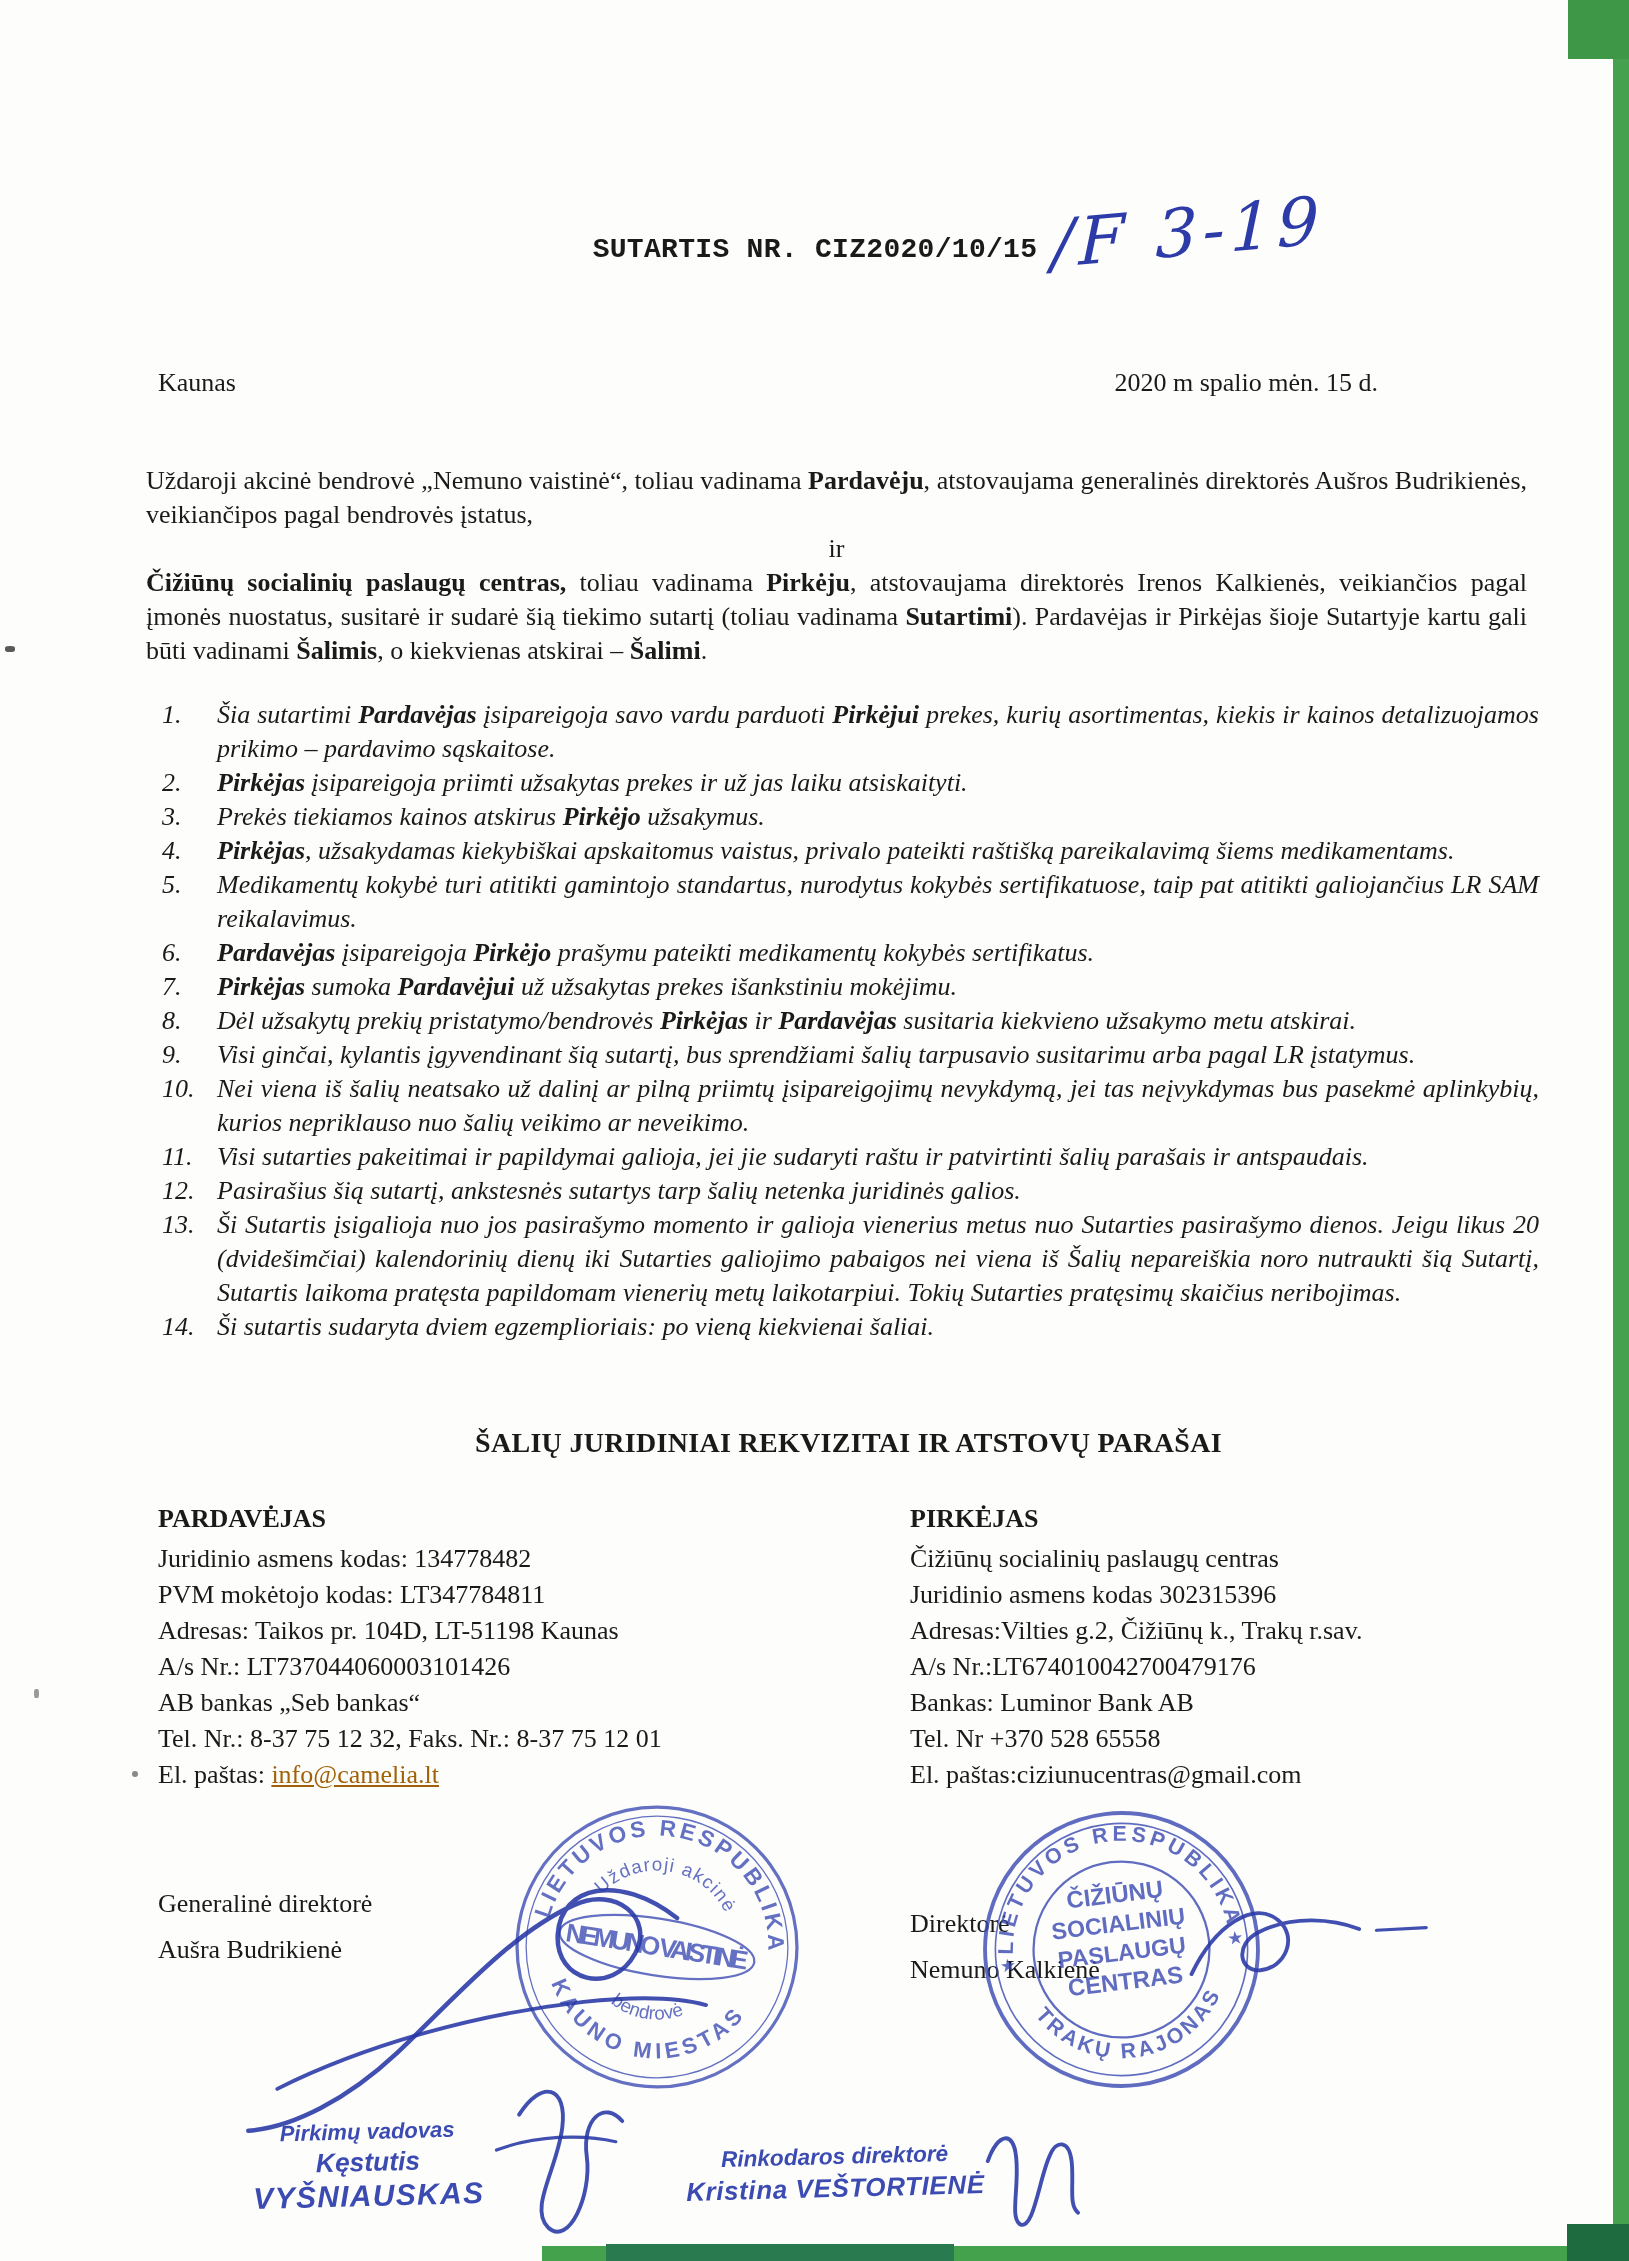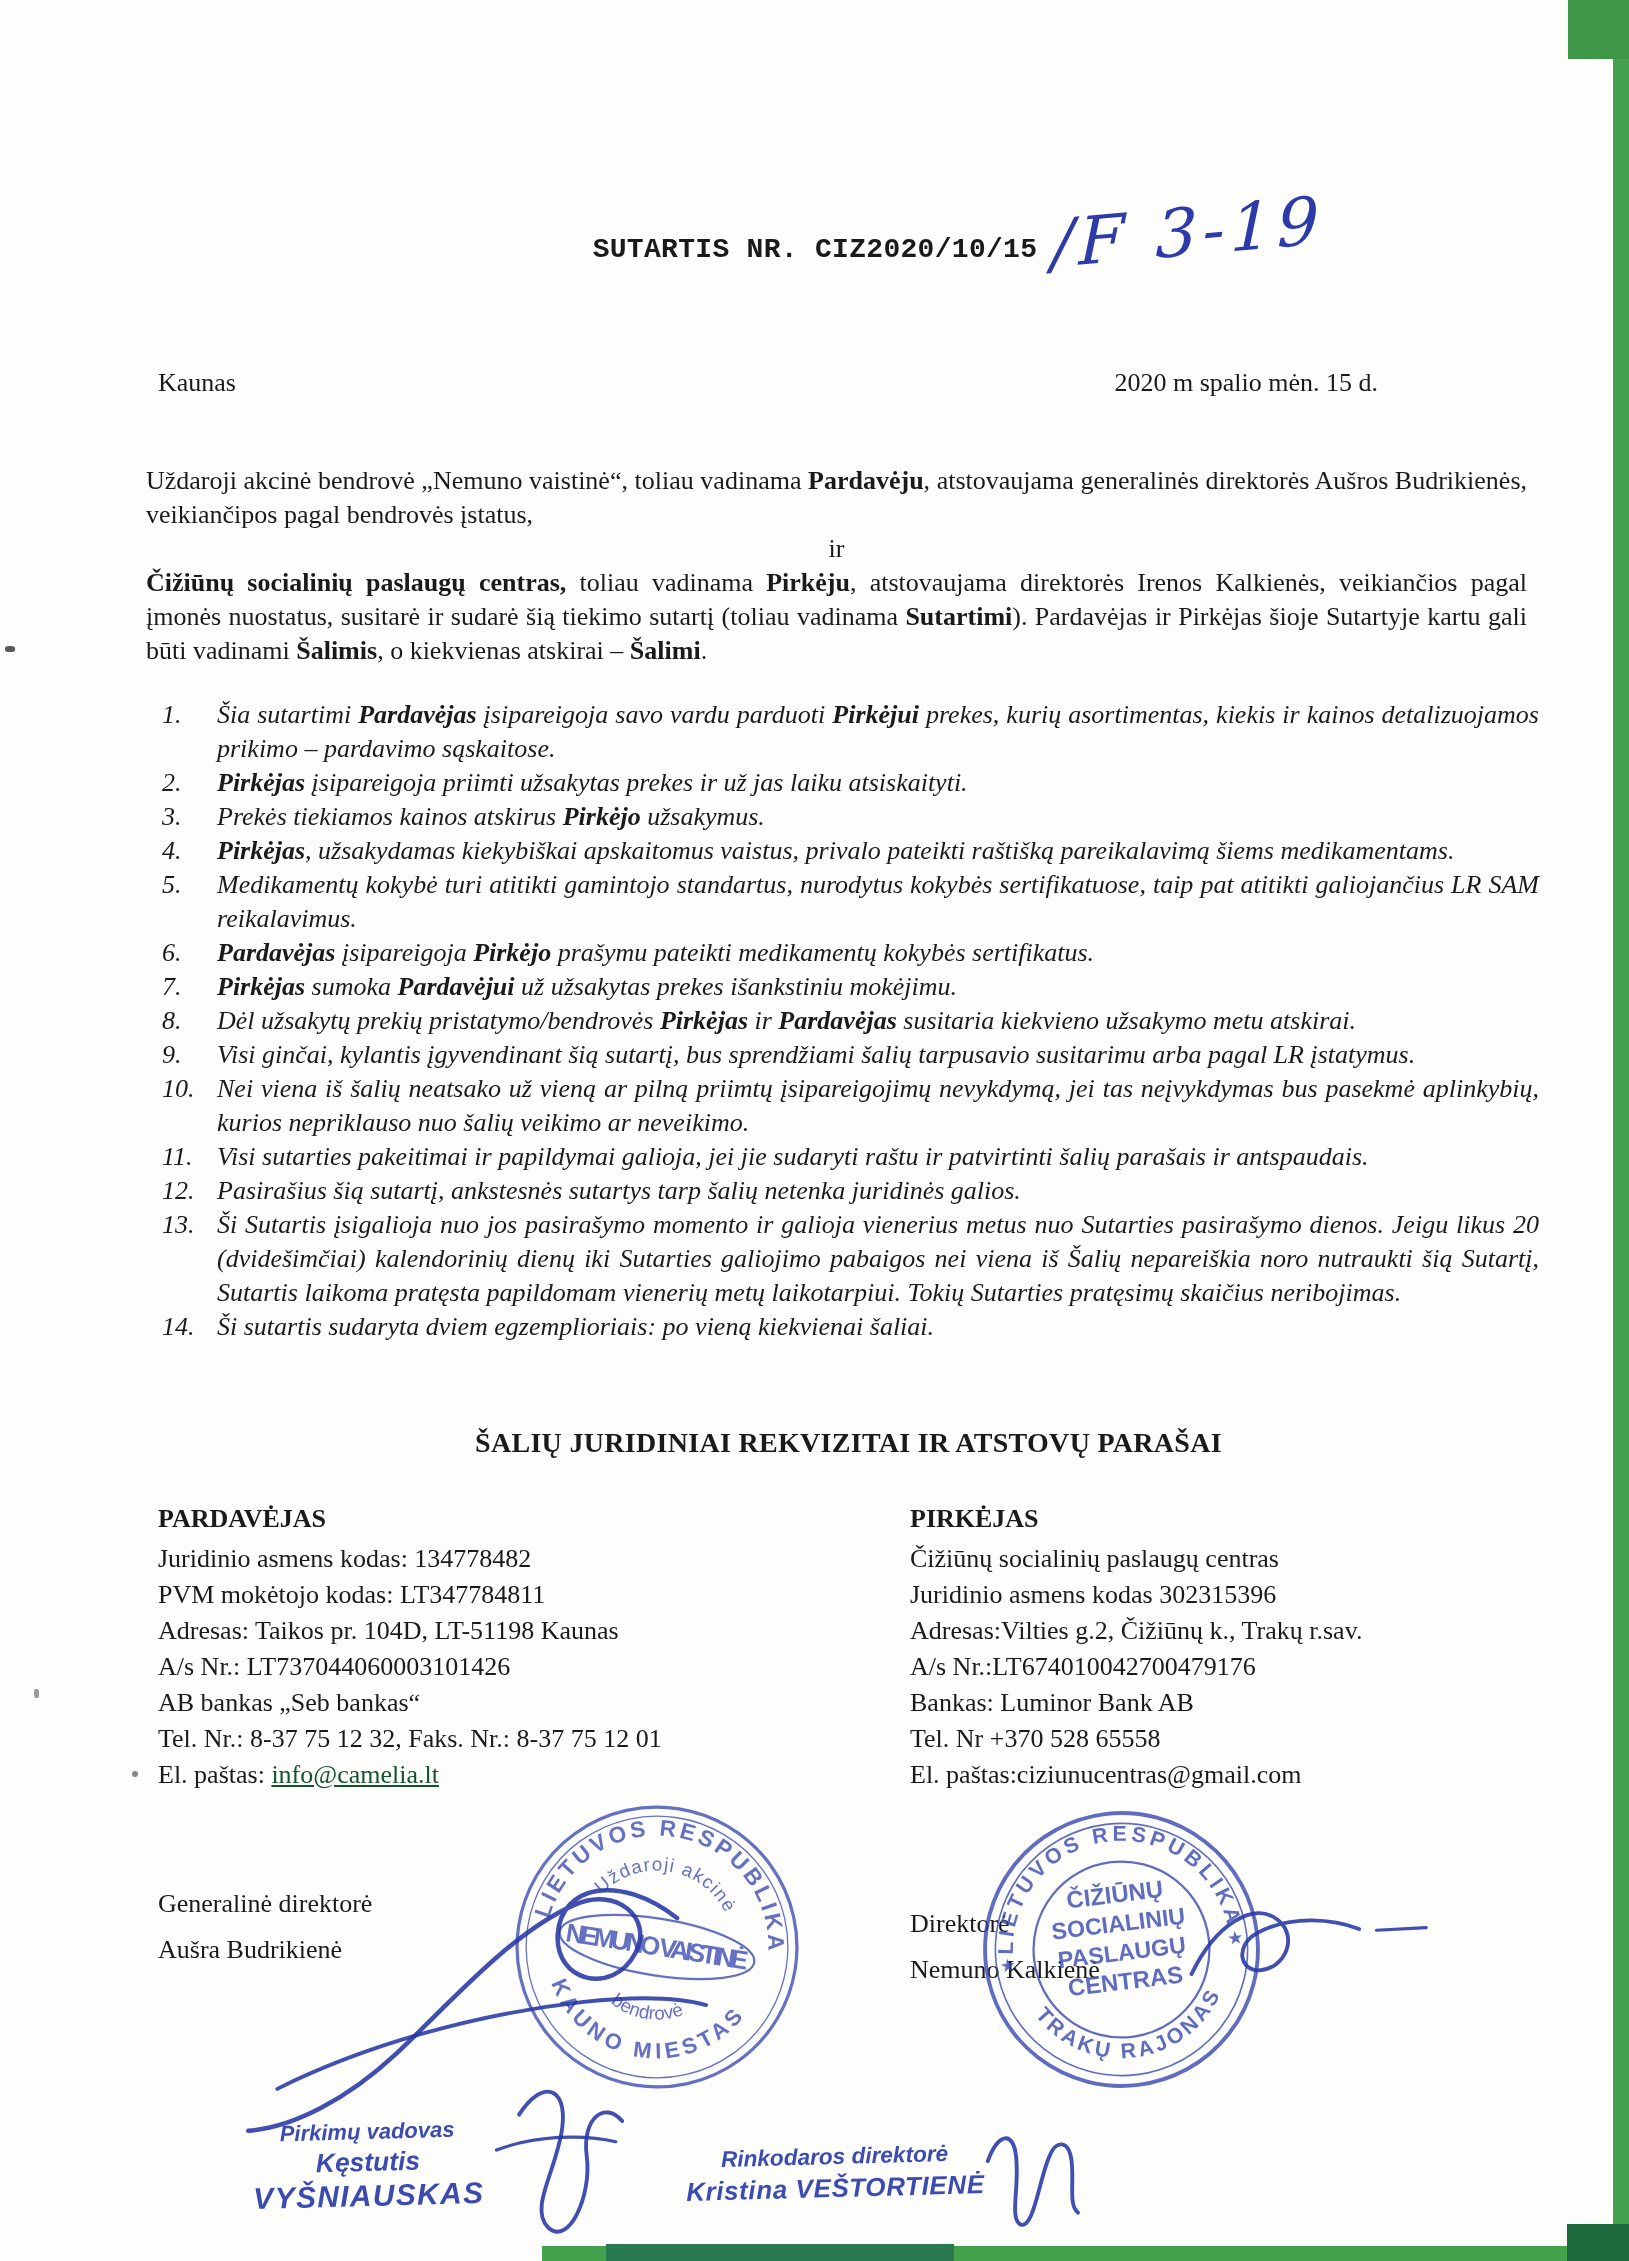--- a/index.html
+++ b/index.html
@@ -42,21 +42,21 @@
   .clauses li{counter-increment:cl;position:relative;padding-left:59px;text-align:justify;font-style:italic;}
   .clauses li::before{content:counter(cl) ".";position:absolute;left:3.9px;top:0;}
 
   
   .req-heading{position:absolute;left:158px;top:1426px;width:1381px;margin:0;text-align:center;font-size:28px;font-weight:700;letter-spacing:0.3px;}
   .columns{position:absolute;left:158px;top:1501px;width:1381px;height:361px;}
   .col{position:absolute;top:0;width:716px;line-height:36px;}
   .col-seller{left:0;}
   .col-buyer{left:752px;}
   .col-heading{font-weight:700;margin-bottom:3.9px;}
-  .email-link{color:#14532d;text-decoration:underline;}
+  .email-link{color:#a16207;text-decoration:underline;}
 
   
   .sign-block{position:absolute;line-height:46px;}
   .sign-seller{left:158px;top:1881px;}
   .sign-buyer{left:910px;top:1881px;margin-top:20px;}
 
   
   .stamp{position:absolute;}
   .stamp-seller{left:508px;top:1798px;width:298px;height:298px;transform:rotate(9deg);opacity:.78;}
   .stamp-buyer{left:976px;top:1804px;width:291px;height:291px;transform:rotate(-7deg);opacity:.8;}
@@ -109,21 +109,21 @@
 <ol class="clauses">
     <li><span>Šia sutartimi </span><b>Pardavėjas</b><span> įsipareigoja savo vardu parduoti </span><b>Pirkėjui</b><span> prekes, kurių asortimentas, kiekis ir kainos detalizuojamos prikimo – pardavimo sąskaitose.</span></li>
     <li><b>Pirkėjas</b><span> įsipareigoja priimti užsakytas prekes ir už jas laiku atsiskaityti.</span></li>
     <li><span>Prekės tiekiamos kainos atskirus </span><b>Pirkėjo</b><span> užsakymus.</span></li>
     <li><b>Pirkėjas</b><span>, užsakydamas kiekybiškai apskaitomus vaistus, privalo pateikti raštišką pareikalavimą šiems medikamentams.</span></li>
     <li><span>Medikamentų kokybė turi atitikti gamintojo standartus, nurodytus kokybės sertifikatuose, taip pat atitikti galiojančius LR SAM reikalavimus.</span></li>
     <li><b>Pardavėjas</b><span> įsipareigoja </span><b>Pirkėjo</b><span> prašymu pateikti medikamentų kokybės sertifikatus.</span></li>
     <li><b>Pirkėjas</b><span> sumoka </span><b>Pardavėjui</b><span> už užsakytas prekes išankstiniu mokėjimu.</span></li>
     <li><span>Dėl užsakytų prekių pristatymo/bendrovės </span><b>Pirkėjas</b><span> ir </span><b>Pardavėjas</b><span> susitaria kiekvieno užsakymo metu atskirai.</span></li>
     <li><span>Visi ginčai, kylantis įgyvendinant šią sutartį, bus sprendžiami šalių tarpusavio susitarimu arba pagal LR įstatymus.</span></li>
-    <li><span>Nei viena iš šalių neatsako už vieną ar pilną priimtų įsipareigojimų nevykdymą, jei tas neįvykdymas bus pasekmė aplinkybių, kurios nepriklauso nuo šalių veikimo ar neveikimo.</span></li>
+    <li><span>Nei viena iš šalių neatsako už dalinį ar pilną priimtų įsipareigojimų nevykdymą, jei tas neįvykdymas bus pasekmė aplinkybių, kurios nepriklauso nuo šalių veikimo ar neveikimo.</span></li>
     <li><span>Visi sutarties pakeitimai ir papildymai galioja, jei jie sudaryti raštu ir patvirtinti šalių parašais ir antspaudais.</span></li>
     <li><span>Pasirašius šią sutartį, ankstesnės sutartys tarp šalių netenka juridinės galios.</span></li>
     <li><span>Ši Sutartis įsigalioja nuo jos pasirašymo momento ir galioja vienerius metus nuo Sutarties pasirašymo dienos. Jeigu likus 20 (dvidešimčiai) kalendorinių dienų iki Sutarties galiojimo pabaigos nei viena iš Šalių nepareiškia noro nutraukti šią Sutartį, Sutartis laikoma pratęsta papildomam vienerių metų laikotarpiui. Tokių Sutarties pratęsimų skaičius neribojimas.</span></li>
     <li><span>Ši sutartis sudaryta dviem egzemplioriais: po vieną kiekvienai šaliai.</span></li>
   </ol>
 
 <h2 class="req-heading">ŠALIŲ JURIDINIAI REKVIZITAI IR ATSTOVŲ PARAŠAI</h2>
 
 <div class="columns">
   <div class="col col-seller">

